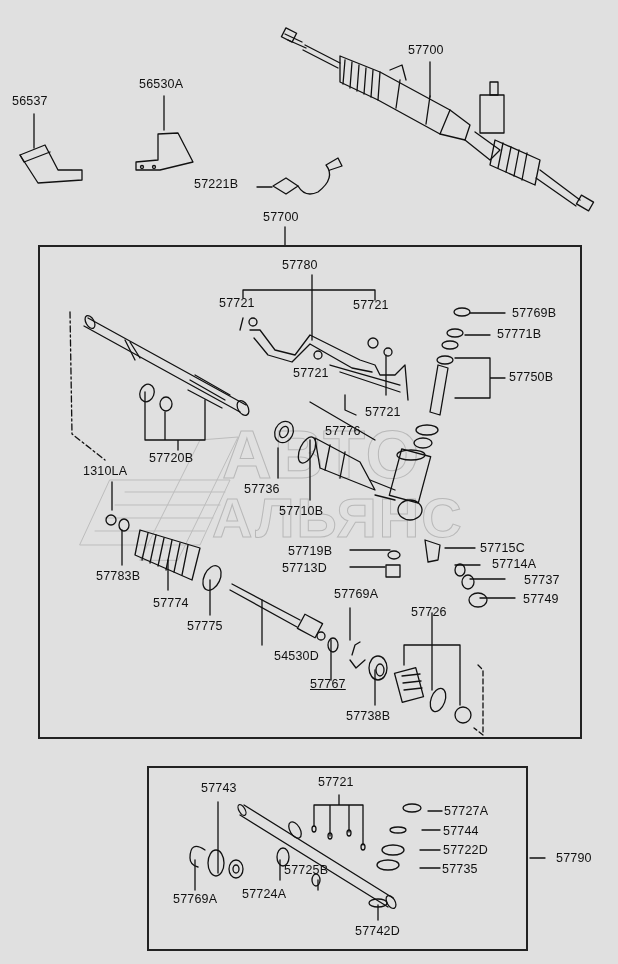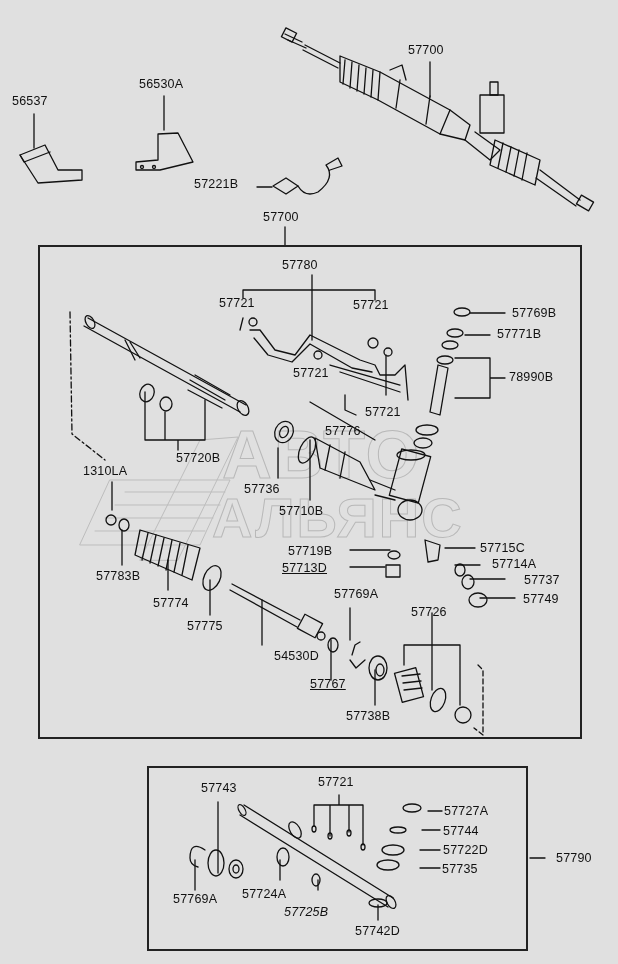--- a/index.html
+++ b/index.html
@@ -196,43 +196,43 @@
 <div class="lbl" style="left:263px; top:211px;">57700</div>
 
 <div class="lbl" style="left:282px; top:259px;">57780</div>
 <div class="lbl" style="left:219px; top:297px;">57721</div>
 <div class="lbl" style="left:353px; top:299px;">57721</div>
 <div class="lbl" style="left:293px; top:367px;">57721</div>
 <div class="lbl" style="left:365px; top:406px;">57721</div>
 <div class="lbl" style="left:325px; top:425px;">57776</div>
 <div class="lbl" style="left:512px; top:307px;">57769B</div>
 <div class="lbl" style="left:497px; top:328px;">57771B</div>
-<div class="lbl" style="left:509px; top:371px;">78990B</div>
-<div class="lbl" style="left:149px; top:452px;margin-left:27px;">57720B</div>
+<div class="lbl" style="left:509px; top:371px;">57750B</div>
+<div class="lbl" style="left:149px; top:452px;">57720B</div>
 <div class="lbl" style="left:83px; top:465px;">1310LA</div>
 <div class="lbl" style="left:244px; top:483px;">57736</div>
 <div class="lbl" style="left:279px; top:505px;">57710B</div>
 <div class="lbl" style="left:96px; top:570px;">57783B</div>
 <div class="lbl" style="left:146px; top:597px;margin-left:7px;">57774</div>
 <div class="lbl" style="left:187px; top:620px;">57775</div>
 <div class="lbl" style="left:288px; top:545px;">57719B</div>
-<div class="lbl" style="left:282px; top:562px;text-decoration:underline;">57713D</div>
+<div class="lbl" style="left:282px; top:562px;">57713D</div>
 <div class="lbl" style="left:480px; top:542px;">57715C</div>
 <div class="lbl" style="left:492px; top:558px;">57714A</div>
 <div class="lbl" style="left:512px; top:574px;padding-left:12px;">57737</div>
 <div class="lbl" style="left:523px; top:593px;">57749</div>
 <div class="lbl" style="left:334px; top:588px;">57769A</div>
 <div class="lbl" style="left:411px; top:606px;">57726</div>
 <div class="lbl" style="left:236px; top:650px;padding-left:38px;">54530D</div>
 <div class="lbl" style="left:310px; top:678px;text-decoration:underline;">57767</div>
 <div class="lbl" style="left:346px; top:710px;">57738B</div>
 
 <div class="lbl" style="left:201px; top:782px;">57743</div>
 <div class="lbl" style="left:318px; top:776px;">57721</div>
 <div class="lbl" style="left:444px; top:805px;">57727A</div>
 <div class="lbl" style="left:443px; top:825px;">57744</div>
 <div class="lbl" style="left:443px; top:844px;">57722D</div>
 <div class="lbl" style="left:442px; top:863px;">57735</div>
 <div class="lbl" style="left:556px; top:852px;">57790</div>
 <div class="lbl" style="left:173px; top:893px;">57769A</div>
 <div class="lbl" style="left:242px; top:888px;">57724A</div>
-<div class="lbl" style="left:284px; top:906px;font-style:italic;">57725B</div>
+<div class="lbl" style="left:284px; top:864px;">57725B</div>
 <div class="lbl" style="left:355px; top:925px;">57742D</div>
 
 </body></html>

